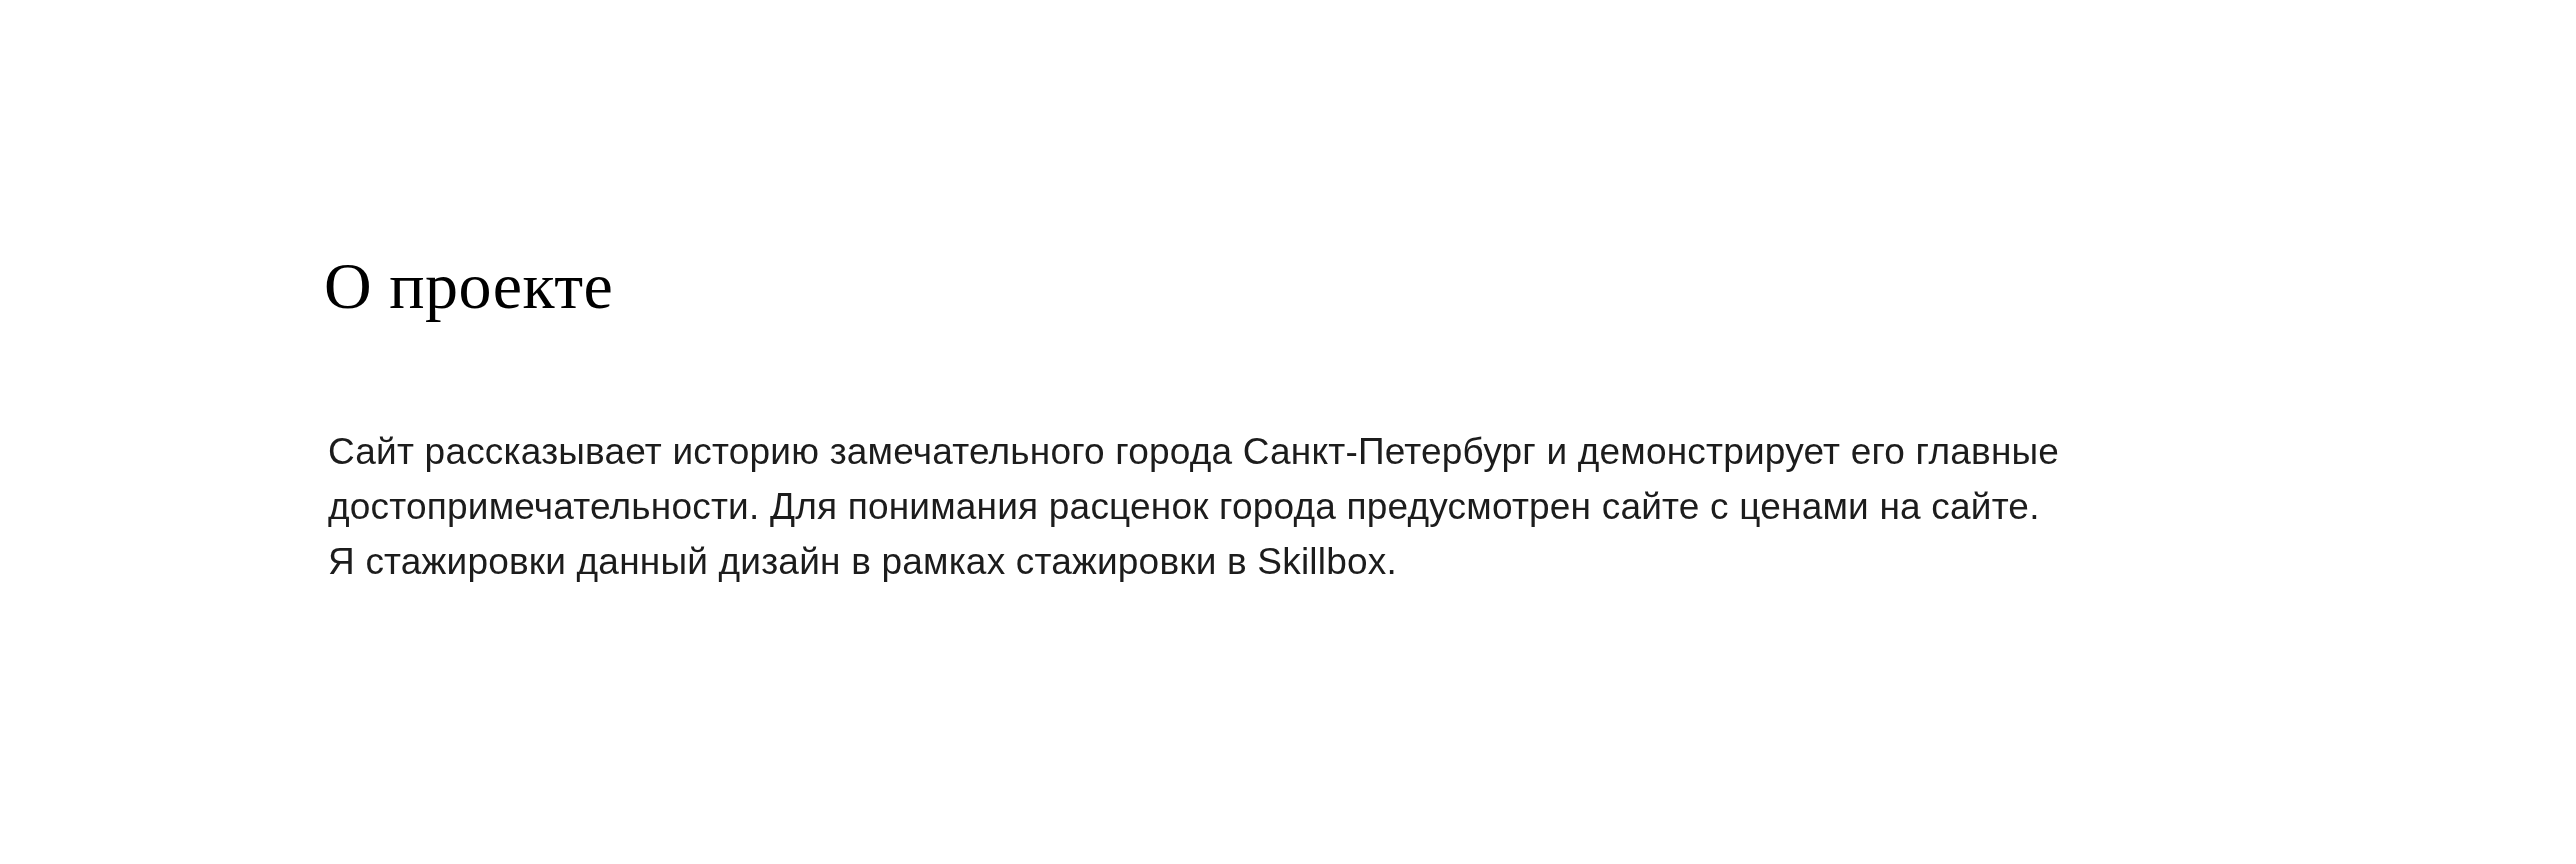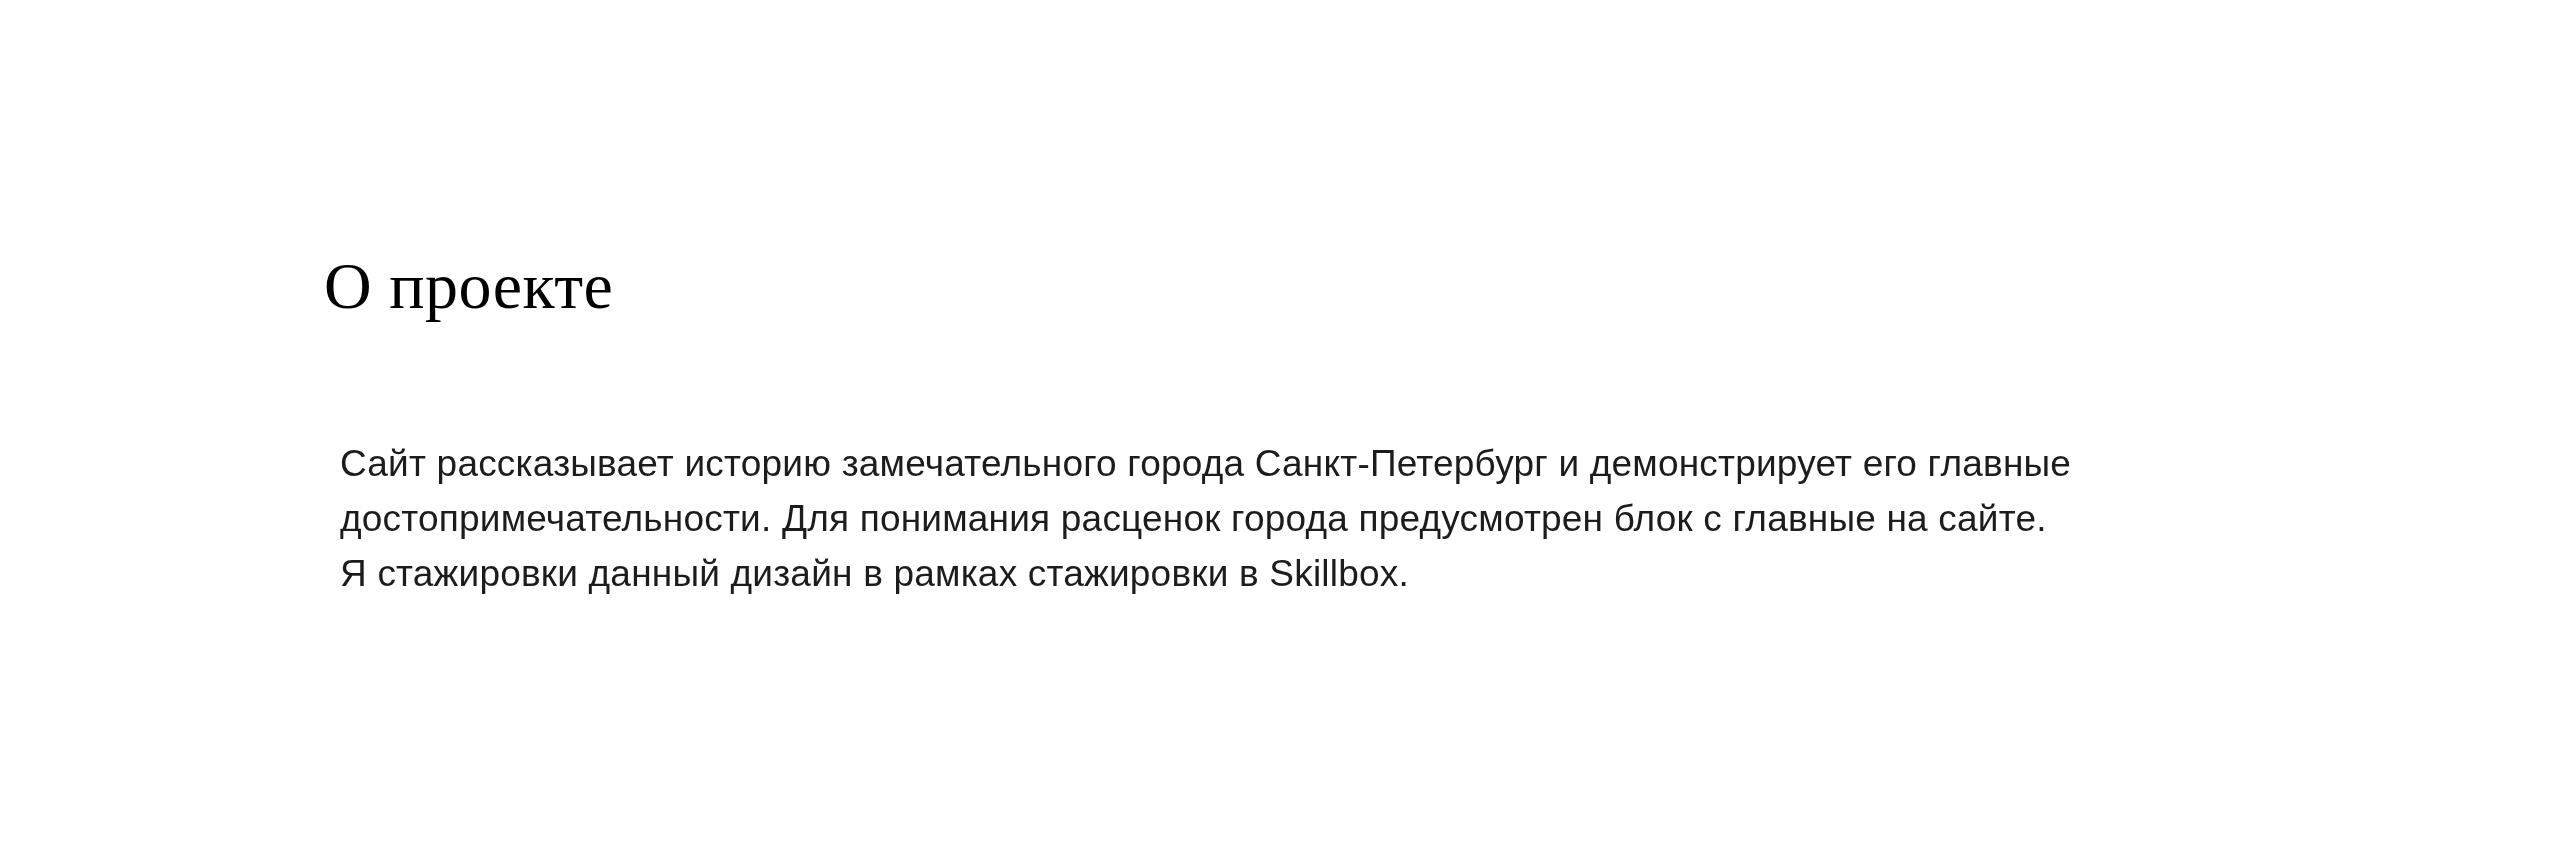--- a/index.html
+++ b/index.html
@@ -34,38 +34,38 @@
     font-size: 66px;
     line-height: 66px;
     letter-spacing: 0.5px;
     color: #000000;
     white-space: nowrap;
   }
   .section-body {
     position: absolute;
     left: 0;
     top: 420px;
-    margin: 16px;
+    margin: 4px;
     font-family: "Liberation Sans", "DejaVu Sans", sans-serif;
     font-weight: 400;
     font-size: 37px;
     line-height: 55px;
     letter-spacing: 0.2px;
     color: #1c1c1c;
   }
   .section-body .line {
     white-space: nowrap;
   }
 </style>
 </head>
 <body style="background: rgb(255, 255, 255);">
 
 <div class="canvas">
   <section class="about-section">
     <h1 class="section-title" style="color: rgb(0, 0, 0);">О проекте</h1>
     <div class="section-body" style="color: rgb(28, 28, 28);">
       <div class="line">Сайт рассказывает историю замечательного города Санкт-Петербург и демонстрирует его главные</div>
-      <div class="line">достопримечательности. Для понимания расценок города предусмотрен блок с главные на сайте.</div>
+      <div class="line">достопримечательности. Для понимания расценок города предусмотрен сайте с ценами на сайте.</div>
       <div class="line">Я стажировки данный дизайн в рамках стажировки в Skillbox.</div>
     </div>
   </section>
 </div>
 
 
 </body></html>

